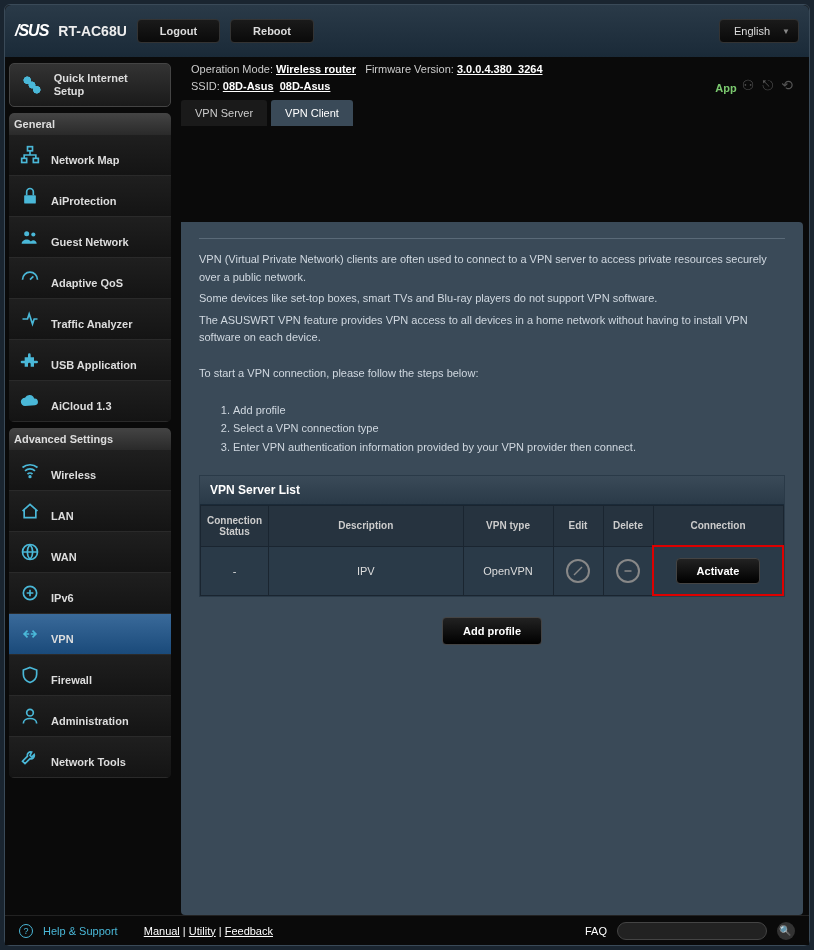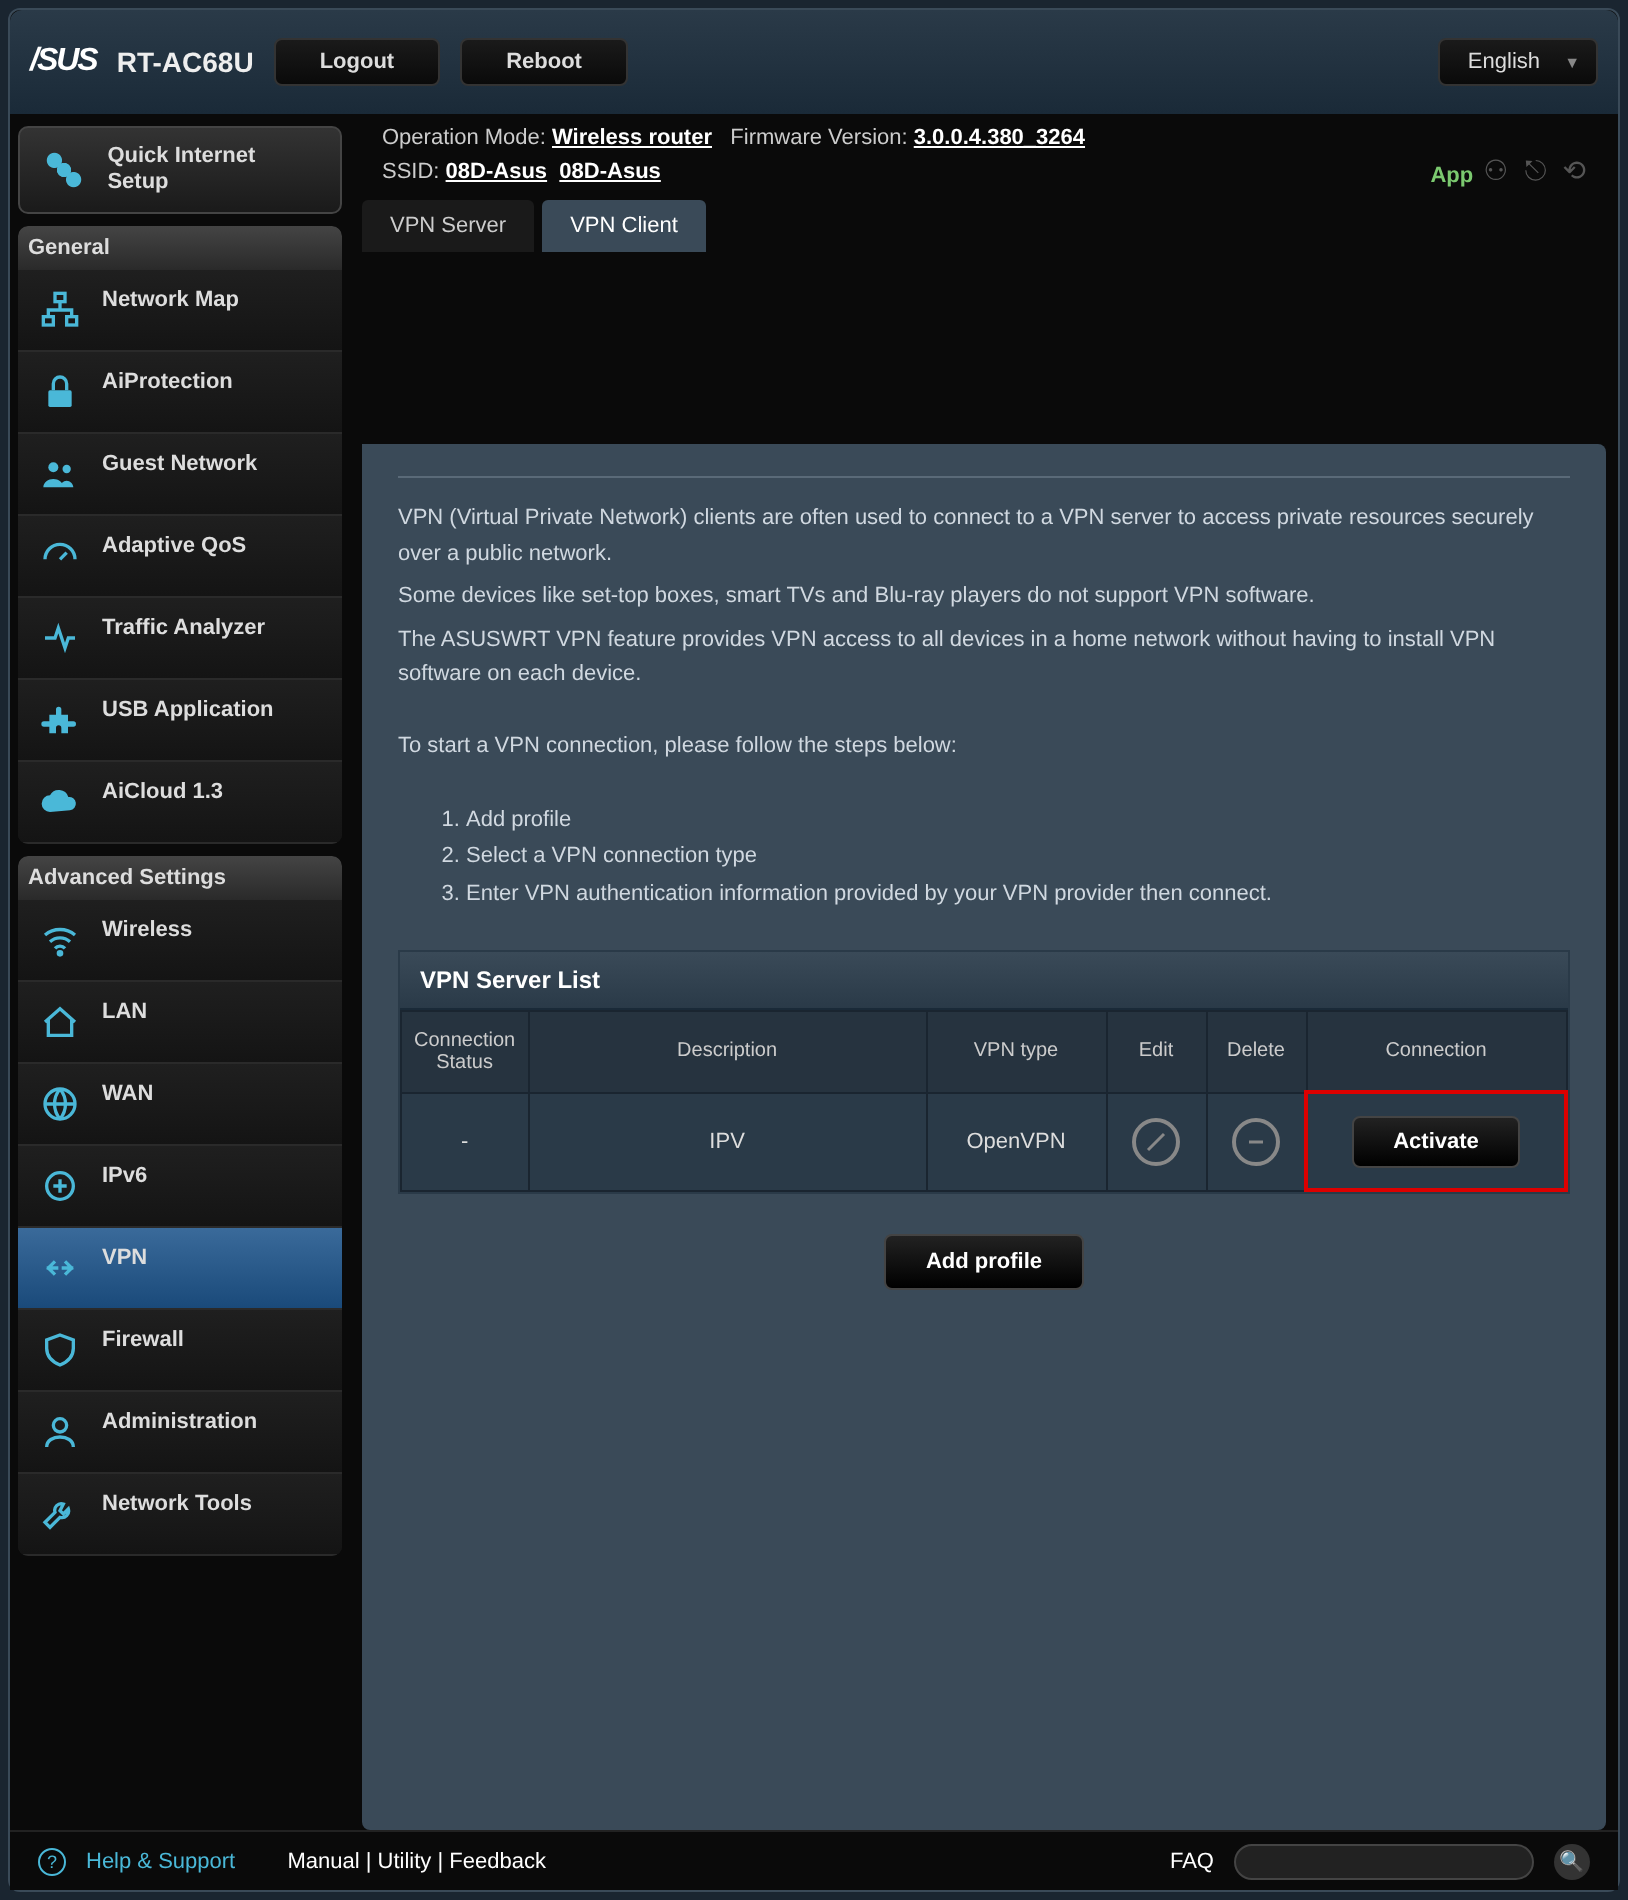--- a/index.html
+++ b/index.html
@@ -116,21 +116,21 @@
   background: linear-gradient(#444, #2a2a2a);
   text-align: left;
   font-weight: bold;
   font-size: 11px;
   padding: 5px;
   color: #ddd;
   border-radius: 5px 5px 0 0;
 }
 .nav-item {
   display: flex;
-  align-items: flex-start;
+  align-items: flex-end;
   gap: 10px;
   padding: 9px 10px;
   border-bottom: 1px solid #2a2a2a;
   cursor: pointer;
   font-weight: bold;
   font-size: 11px;
   color: #ddd;
   background: linear-gradient(#1f1f1f, #141414);
 }
 .nav-item.active {
@@ -222,21 +222,21 @@
   font-size: 12px;
   border-bottom: 1px solid #1a2a38;
 }
 table {
   width: 100%;
   border-collapse: collapse;
 }
 th {
   background: #26333f;
   font-size: 10px;
-  font-weight: normal;
+  font-weight: bold;
   color: #ccc;
   padding: 9px 6px;
   border: 1px solid #1a2530;
   text-align: center;
   margin-top: 39px;
 }
 td {
   background: #2a3a48;
   font-size: 11px;
   color: #ddd;
@@ -297,21 +297,21 @@
   width: 14px;
   height: 14px;
   border: 1px solid #4ab8d8;
   border-radius: 50%;
   display: inline-flex;
   align-items: center;
   justify-content: center;
   color: #4ab8d8;
   font-size: 9px;
 }
-.footer a { color: #fff; }
+.footer a { color: #fff; text-decoration: underline; }
 .footer .help-label { color: #4ab8d8; }
 .footer-search {
   background: #222;
   border: 1px solid #444;
   border-radius: 10px;
   height: 18px;
   width: 150px;
 }
 .footer-search-btn {
   width: 18px;

